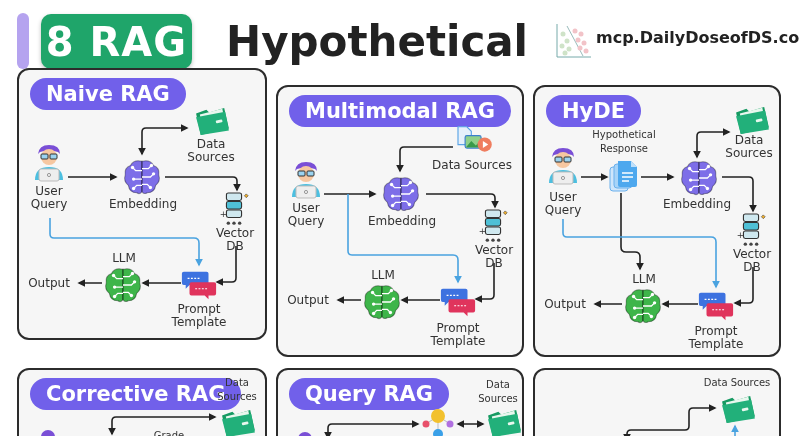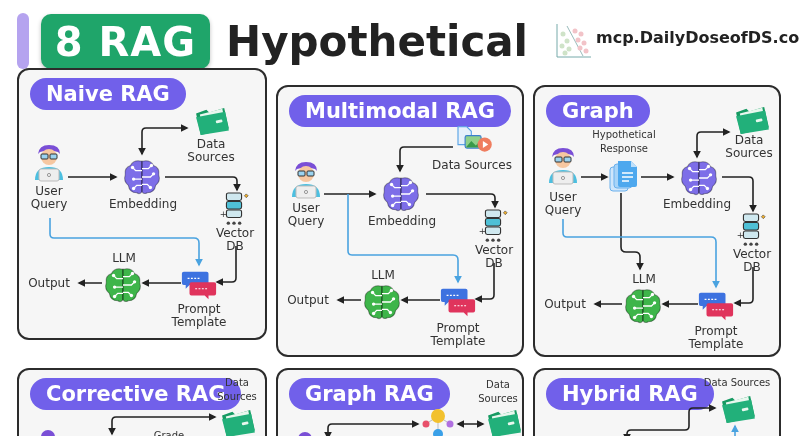--- a/index.html
+++ b/index.html
@@ -1,21 +1,21 @@
 <!DOCTYPE html>
 <html><head>
 <meta charset="utf-8">
 <style>
   * { box-sizing: border-box; margin: 0; padding: 0; }
   html, body { width: 800px; height: 436px; overflow: hidden; background: #ffffff; }
   body { font-family: "DejaVu Sans", sans-serif; color: #2a2a2a; position: relative; }
 
   
   .accent-bar { position: absolute; left: 17px; top: 13px; width: 12px; height: 56px; border-radius: 6px; background: #b5a3ef; }
-  .title-badge { position: absolute; left: 41px; top: 14px; width: 169px; height: 55px; border-radius: 10px; background: #1fa56a; box-shadow: 0 2px 4px rgba(0,0,0,0.25); display: flex; align-items: center; justify-content: center; }
+  .title-badge { position: absolute; left: 41px; top: 14px; width: 151px; height: 55px; border-radius: 10px; background: #1fa56a; box-shadow: 0 2px 4px rgba(0,0,0,0.25); display: flex; align-items: center; justify-content: center; }
   .title-badge span { color: #fff; font-weight: bold; font-size: 40px; letter-spacing: 1px; font-family: "DejaVu Sans", sans-serif; }
   .title-text { position: absolute; left: 226px; top: 14px; font-size: 42px; font-weight: bold; color: #222; letter-spacing: 0px; line-height: 55px; }
   .brand-logo { position: absolute; left: 553px; top: 22px; width: 40px; height: 38px; }
   .brand-text { position: absolute; left: 596px; top: 27px; font-size: 16px; font-weight: bold; color: #222; line-height: 22px; }
 
   
   .panel { position: absolute; border: 2.5px solid #2c2c2c; border-radius: 12px; background: #f6f6f6; overflow: hidden; }
   .panel-title { position: absolute; left: 11px; top: 8px; height: 32px; padding: 0 16px; border-radius: 16px; background: #7160ea; color: #fff; font-size: 21px; font-weight: bold; line-height: 32px; white-space: nowrap; }
   .lbl { position: absolute; font-size: 12px; color: #333; text-align: center; line-height: 13px; white-space: nowrap; }
   .lbl.sm { font-size: 10px; line-height: 14px; }
@@ -217,21 +217,21 @@
   <div class="lbl" style="left:152px;top:72px;width:84px">Data Sources</div>
   <div class="lbl" style="left:190px;top:157px;width:52px;white-space:pre">Vector
 DB</div>
   <div class="lbl" style="left:88px;top:182px;width:34px">LLM</div>
   <div class="lbl" style="left:6px;top:207px;width:48px">Output</div>
   <div class="lbl" style="left:150px;top:235px;width:60px;white-space:pre">Prompt
 Template</div>
 </div>
 
 <div class="panel" style="left:533px;top:85px;width:248px;height:272px;">
-  <div class="panel-title">Graph</div>
+  <div class="panel-title">HyDE</div>
   <svg class="wires" width="248" height="272">
     <path d="M46 90 H72" stroke="#222" stroke-width="1.6" fill="none" marker-end="url(#ah)"></path>
     <path d="M106 90 H138" stroke="#222" stroke-width="1.6" fill="none" marker-end="url(#ah)"></path>
     <path d="M162 70 V49 Q162 45 166 45 H194" stroke="#222" stroke-width="1.6" fill="none" marker-start="url(#ah)" marker-end="url(#ah)"></path>
     <path d="M187 90 H214 Q218 90 218 94 V124" stroke="#222" stroke-width="1.6" fill="none" marker-end="url(#ah)"></path>
     <path d="M86 106 V160 Q86 165 91 165 H100 Q105 165 105 170 V182" stroke="#222" stroke-width="1.6" fill="none" marker-end="url(#ah)"></path>
     <path d="M28 132 V146 Q28 150 32 150 H176 Q181 150 181 155 V200" stroke="#4aa3e0" stroke-width="1.6" fill="none" marker-end="url(#ahb)"></path>
     <path d="M218 180 V212 Q218 216 214 216 H200" stroke="#222" stroke-width="1.6" fill="none" marker-end="url(#ah)"></path>
     <path d="M163 217 H128" stroke="#222" stroke-width="1.6" fill="none" marker-end="url(#ah)"></path>
     <path d="M87 217 H60" stroke="#222" stroke-width="1.6" fill="none" marker-end="url(#ah)"></path>
@@ -280,38 +280,37 @@
   <svg class="ico" style="left:200px;top:38px;width:38px;height:30px">
       <use href="#folder"></use>
     </svg>
   <div class="ico" style="left:22px;top:60px;width:14px;height:14px;border-radius:7px 7px 3px 3px;background:#7a4fd6"></div>
   <div class="lbl sm" style="left:196px;top:6px;width:44px;white-space:pre">Data
 Sources</div>
   <div class="lbl sm" style="left:130px;top:59px;width:40px">Grade</div>
 </div>
 
 <div class="panel" style="left:276px;top:368px;width:248px;height:90px;">
-  <div class="panel-title">Graph RAG</div>
+  <div class="panel-title">Query RAG</div>
   <svg class="wires" width="248" height="90">
     <path d="M50 68 V58 Q50 54 54 54 H140" stroke="#222" stroke-width="1.6" fill="none" marker-start="url(#ah)" marker-end="url(#ah)"></path>
     <path d="M180 54 H205" stroke="#222" stroke-width="1.6" fill="none" marker-start="url(#ah)" marker-end="url(#ah)"></path>
   </svg>
   <svg class="ico" style="left:140px;top:34px;width:40px;height:40px">
       <use href="#graph"></use>
     </svg>
   <svg class="ico" style="left:207px;top:38px;width:38px;height:30px">
       <use href="#folder"></use>
     </svg>
   <div class="ico" style="left:20px;top:62px;width:14px;height:14px;border-radius:7px 7px 3px 3px;background:#7a4fd6"></div>
   <div class="lbl sm" style="left:198px;top:8px;width:44px;white-space:pre">Data
 Sources</div>
 </div>
 
 <div class="panel" style="left:533px;top:368px;width:248px;height:90px;">
-  <div class="panel-title">Hybrid RAG</div>
   <svg class="wires" width="248" height="90">
     <path d="M92 70 V64 Q92 60 96 60 H150 Q154 60 154 56 V42 Q154 38 158 38 H180" stroke="#222" stroke-width="1.6" fill="none" marker-start="url(#ah)" marker-end="url(#ah)"></path>
     <path d="M200 56 V72" stroke="#4aa3e0" stroke-width="1.6" fill="none" marker-start="url(#ahb)" marker-end="url(#ahb)"></path>
   </svg>
   <svg class="ico" style="left:184px;top:24px;width:38px;height:30px">
       <use href="#folder"></use>
     </svg>
 
   <div class="lbl sm" style="left:160px;top:6px;width:84px">Data Sources</div>
 </div>

